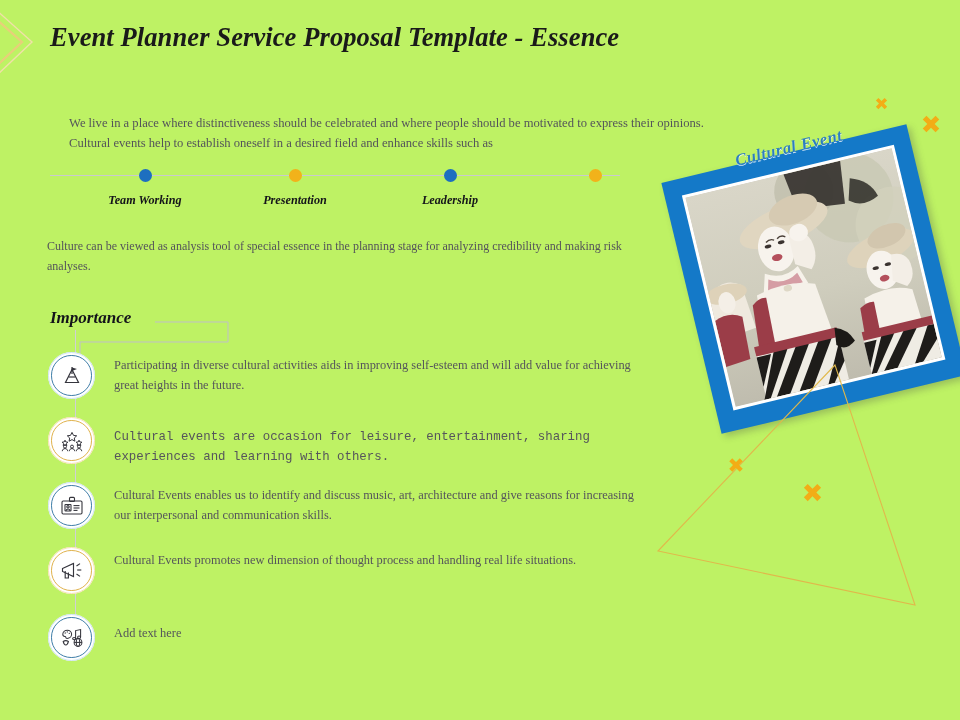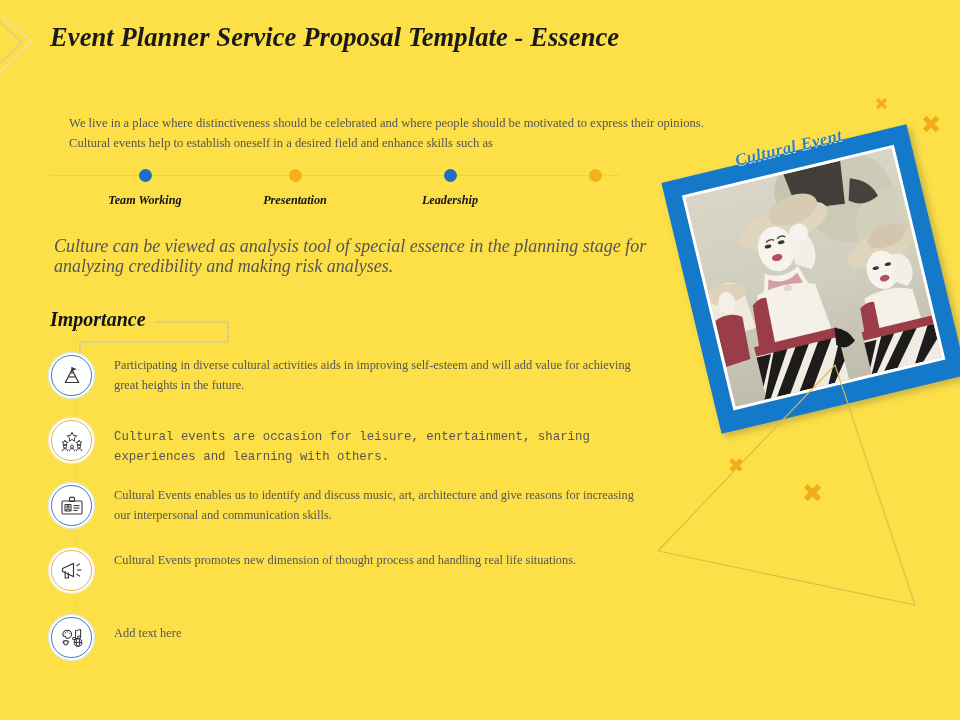--- a/index.html
+++ b/index.html
@@ -1,21 +1,21 @@
 <!DOCTYPE html>
 <html><head>
 <meta charset="utf-8">
 <style>
   html,body{margin:0;padding:0;background:#ffffff;}
   body{
     width:960px;height:720px;overflow:hidden;position:relative;
     font-family:"Liberation Serif", serif;
     -webkit-font-smoothing:antialiased;
   }
-  .slide{position:absolute;inset:0;background:#fde047;overflow:hidden;}
+  .slide{position:absolute;inset:0;background:#bef264;overflow:hidden;}
 
   
   .chevron-deco{position:absolute;left:-18px;top:6px;width:54px;height:74px;}
   .chevron-deco svg{display:block;}
 
   
   .title{
     position:absolute;left:50px;top:22px;width:820px;
     font-size:26.5px;font-weight:bold;font-style:italic;
     color:#1a1a1a;letter-spacing:.1px;white-space:nowrap;
@@ -41,28 +41,28 @@
   }
   .tl-dot.blue{background:#1d6fc0;}
   .tl-dot.gold{background:#f2b21a;}
   .tl-label{
     margin-top:11px;font-size:12.2px;font-weight:bold;font-style:italic;
     color:#14141a;line-height:15px;
   }
 
   
   .para2{
-    position:absolute;left:54px;top:236px;width:610px;
-    font-size:18px;line-height:20px;color:#54545a;font-style:italic;
+    position:absolute;left:47px;top:236px;width:610px;
+    font-size:12px;line-height:20px;color:#54545a;
   }
 
   
   .importance-wrap{position:absolute;left:50px;top:308px;width:250px;height:50px;}
   .importance-title{
-    position:absolute;left:0;top:0;font-size:20px;font-weight:bold;
+    position:absolute;left:0;top:0;font-size:17px;font-weight:bold;
     font-style:italic;color:#13131a;
   }
   .importance-bracket{position:absolute;left:0;top:0;}
 
   
   .list{position:absolute;left:48px;top:352px;width:600px;}
   .list-spine{
     position:absolute;left:27px;top:-22px;width:1px;height:300px;
     background:#cfcfd6;
   }

